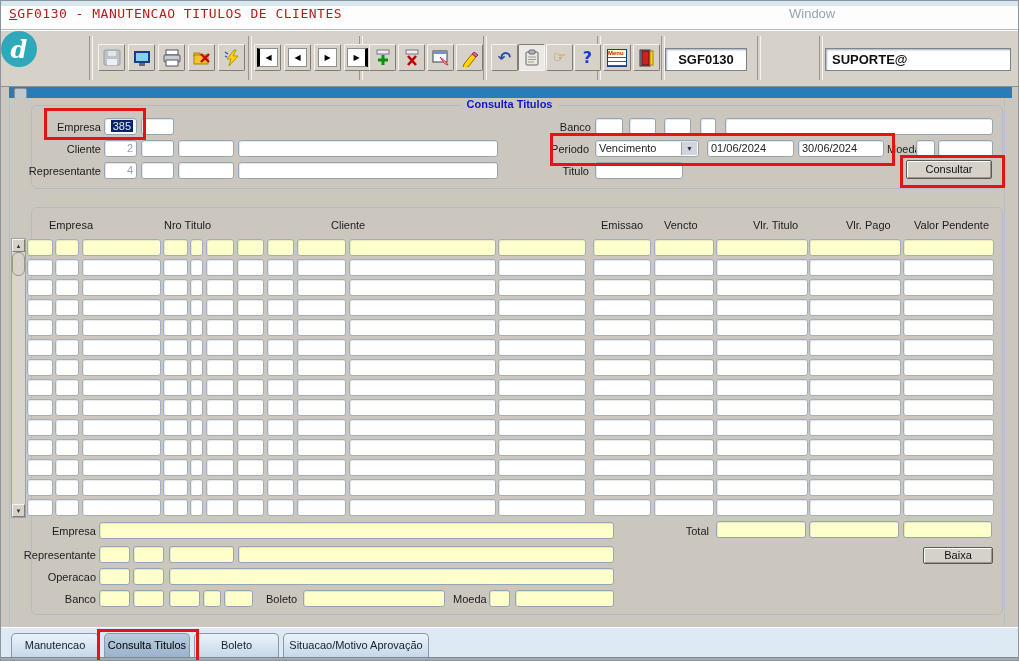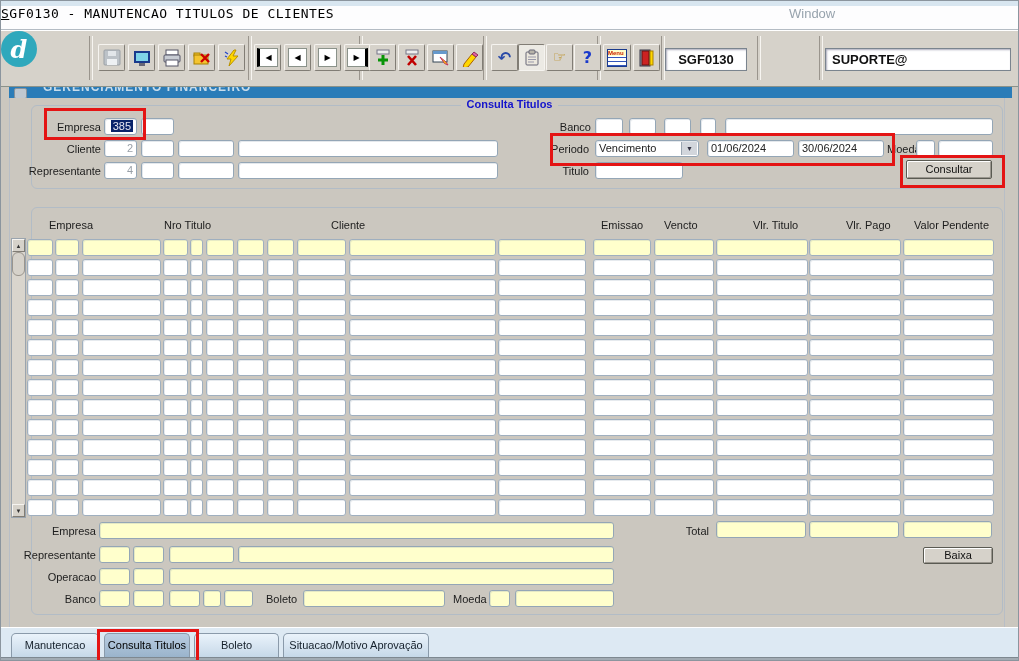--- a/index.html
+++ b/index.html
@@ -3,21 +3,21 @@
 <meta charset="utf-8">
 <style>
   html,body{margin:0;padding:0;background:#e8e8e8;}
   #stage{position:relative;width:1019px;height:661px;overflow:hidden;
          font-family:"Liberation Sans",sans-serif;background:#cbc7bf;
          border:1px solid #8b959e;box-sizing:border-box;}
   .abs{position:absolute;}
   
   #topstrip{left:0;top:0;width:100%;height:5px;background:#d8e6f0;}
   #menubar{left:0;top:5px;width:100%;height:23px;background:#fdfdfe;border-bottom:1px solid #b4bcc4;}
-  #wtitle{left:0;top:5px;font:13px "DejaVu Sans Mono",monospace;color:#000000;letter-spacing:.5px;}
+  #wtitle{left:8px;top:5px;font:13px "DejaVu Sans Mono",monospace;color:#b91c1c;letter-spacing:.5px;}
   #wtitle::first-letter{text-decoration:underline;}
   #menu-window{left:788px;top:5px;font:13px "Liberation Sans",sans-serif;color:#97a3ad;}
   #toolbar{left:0;top:29px;width:100%;height:55px;background:#d6d2ca;border-top:1px solid #fff;border-bottom:1px solid #8a928a;}
   .sep{position:absolute;top:5px;width:2px;height:44px;border-left:1px solid #9a958d;border-right:1px solid #f7f5f1;}
   .tb{position:absolute;top:13px;width:27px;height:27px;background:#d6d2ca;
       border:1px solid;border-color:#f6f4f0 #817d75 #817d75 #f6f4f0;border-radius:2px;
       display:flex;align-items:center;justify-content:center;box-sizing:border-box;}
   .tb.pressed{background:#eceae4;border-color:#817d75 #f6f4f0 #f6f4f0 #817d75;}
   .navbox{width:17px;height:17px;background:#fff;border:1px solid #8a928a;display:flex;align-items:center;justify-content:center;
           font-size:8px;color:#000;}
@@ -242,21 +242,20 @@
           </svg>
         </span>
     </div>
 
     <div class="codebox" style="left:664px;width:82px;justify-content:center">SGF0130</div>
     <div class="codebox" style="left:824px;width:186px;padding-left:6px">SUPORTE@</div>
   </div>
 
   <div class="abs" id="banner">
     <span class="bicon"></span>
-    <span class="btxt">GERENCIAMENTO FINANCEIRO</span>
   </div>
 
   <div class="frameline" style="left:8px;top:97px;height:529px"></div>
   <div class="frameline" style="left:1003px;top:97px;height:529px"></div>
 
   <div class="fs" style="left:30px;top:104px;width:970px;height:82px"></div>
   <div class="legend" style="top:97px"><span>Consulta Titulos</span></div>
 
   <div class="lbl rlbl" style="left:20px;top:120px;width:80px">Empresa</div>
   <div class="fld ctr" style="left:103px;top:117px;width:33px"><span class="sel">385</span></div>

